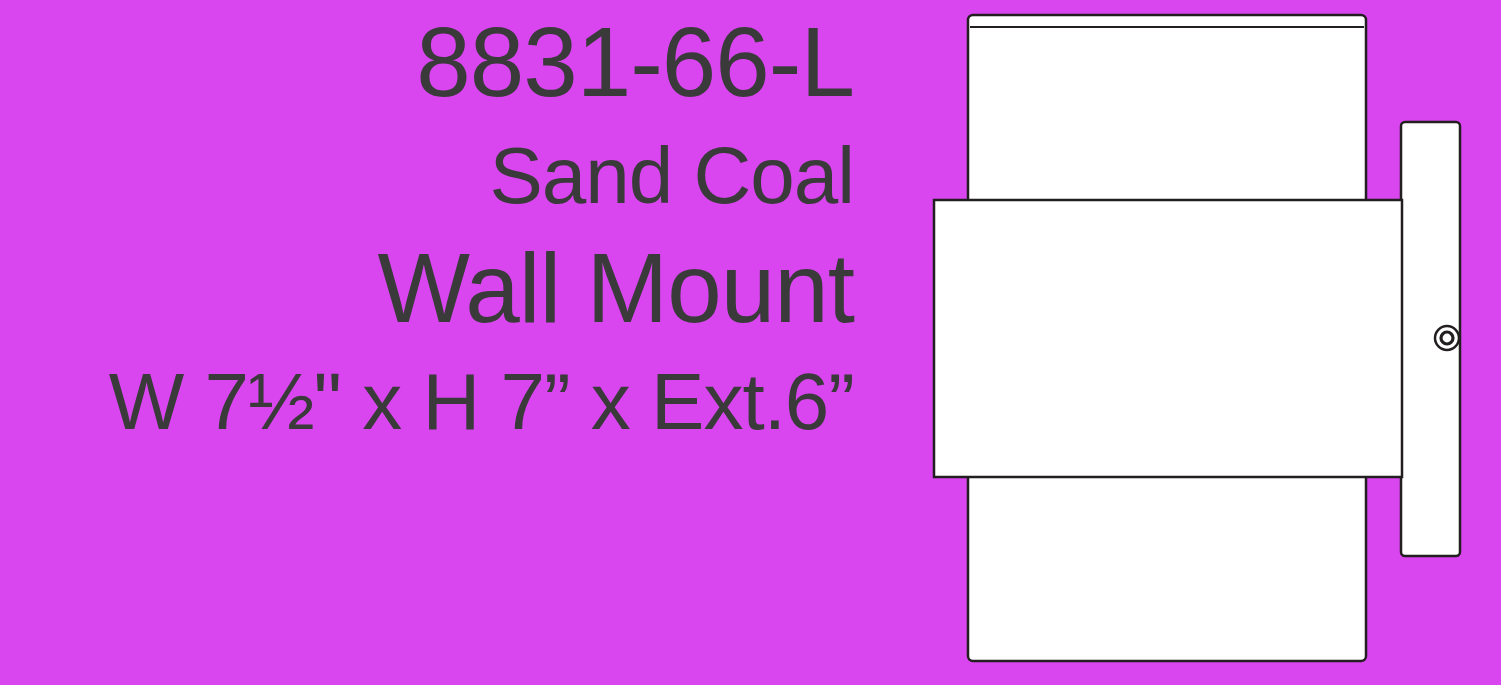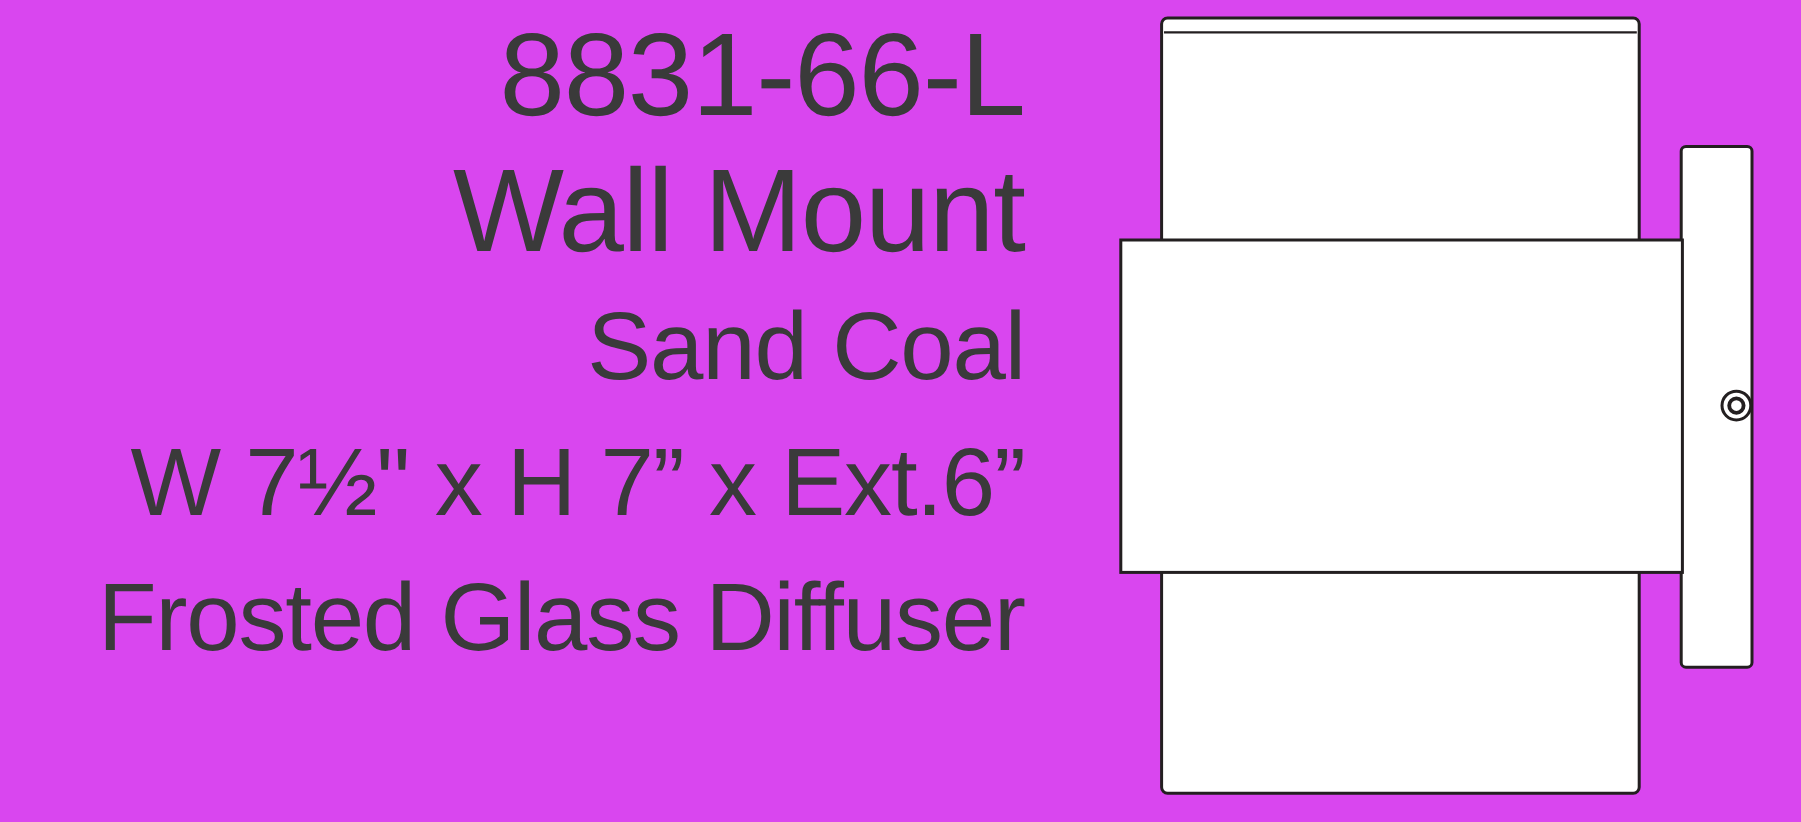--- a/index.html
+++ b/index.html
@@ -38,24 +38,23 @@
     height: 685px;
   }
 </style>
 </head>
 <body>
 
 <div class="canvas">
 
   <div class="spec-text">
     <div class="spec-line size-lg">8831-66-L</div>
+    <div class="spec-line size-md">Sand Coal</div>
     <div class="spec-line size-lg">Wall Mount</div>
-    <div class="spec-line size-md">Sand Coal</div>
     <div class="spec-line size-md">W 7½" x H 7” x Ext.6”</div>
-    <div class="spec-line size-md">Frosted Glass Diffuser</div>
   </div>
 
   <svg class="drawing-svg" viewBox="0 0 1501 685" aria-hidden="true">
     <g fill="#ffffff" stroke="#231f20">
 
       <rect x="1401" y="122" width="59" height="434" rx="4" stroke-width="2.5"></rect>
 
       <rect x="968" y="15" width="398" height="646" rx="5" stroke-width="2.5"></rect>
 
       <line x1="970" y1="27" x2="1364" y2="27" stroke-width="2" fill="none"></line>

